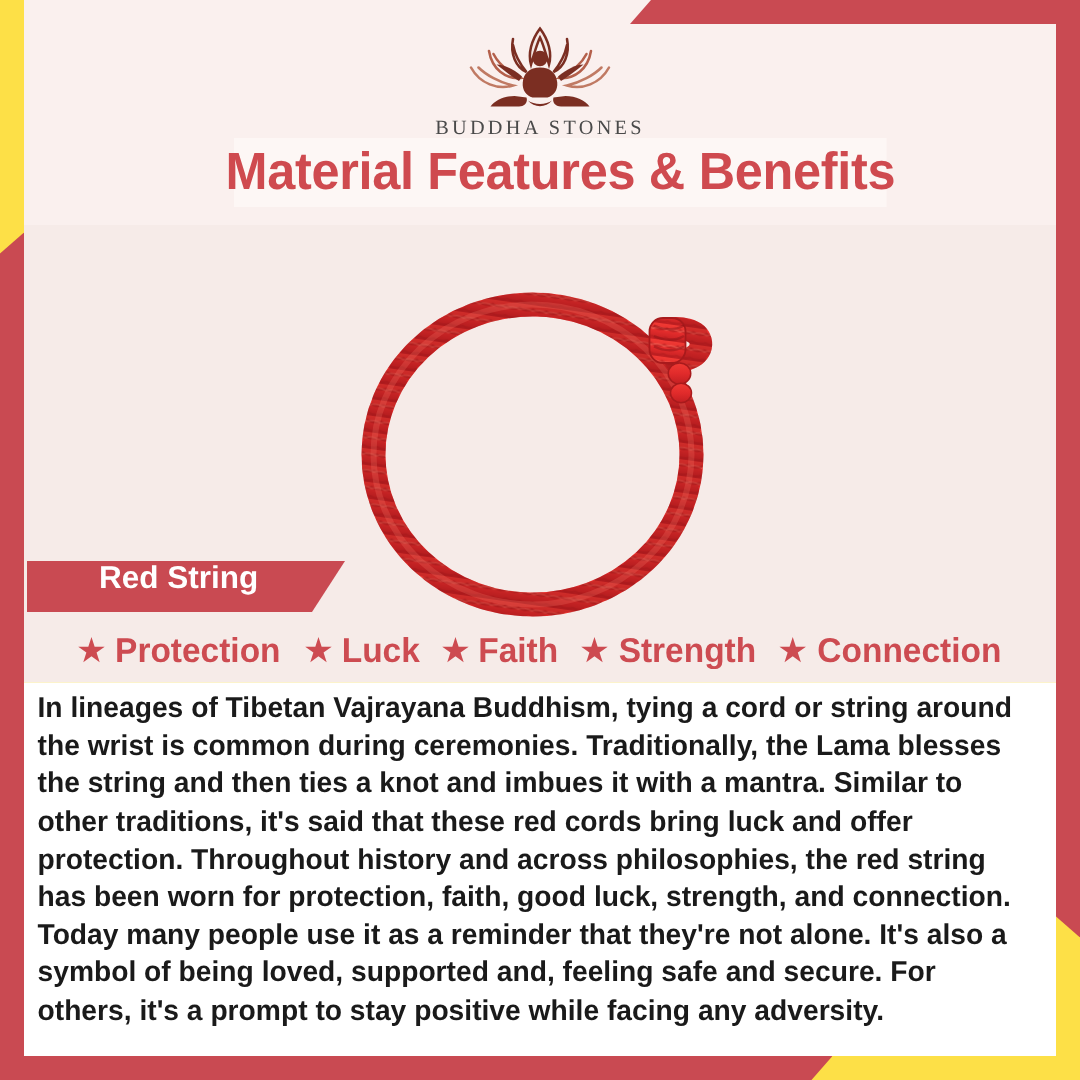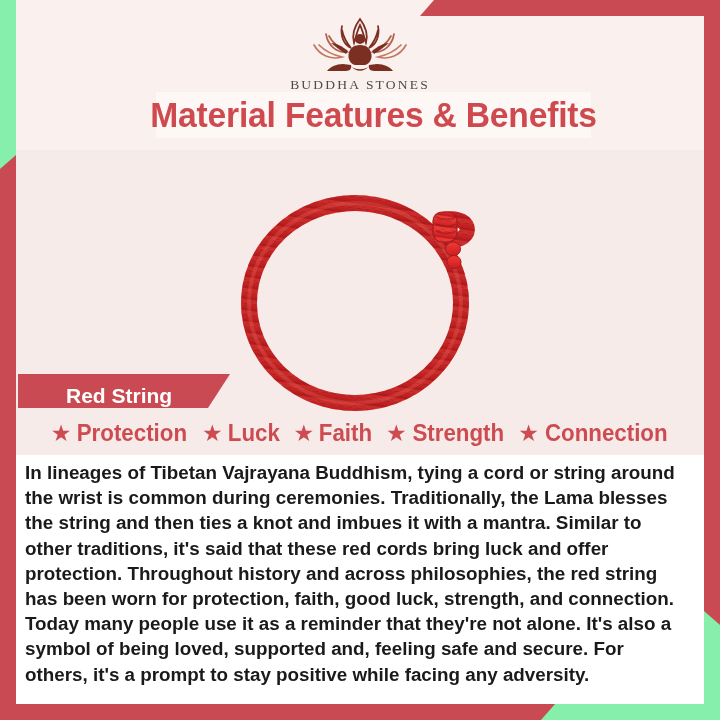--- a/index.html
+++ b/index.html
@@ -5,21 +5,21 @@
   html, body {
     margin: 0;
     padding: 0;
     background: #ffffff;
   }
   #poster {
     position: relative;
     width: 720px;
     height: 720px;
     overflow: hidden;
-    background: #86efac;
+    background: #fde047;
     font-family: "Liberation Sans", sans-serif;
   }
 
   
   .frame-top-right {
     position: absolute;
     top: 0; right: 0;
     width: 300px; height: 16px;
     background: #c94a52;
     clip-path: polygon(14px 0, 100% 0, 100% 100%, 0 100%);
@@ -115,21 +115,21 @@
   .hero svg { display: block; }
 
   
   .ribbon {
     position: absolute;
     left: 18px; top: 374px;
     width: 212px; height: 34px;
     background: #c94a52;
     clip-path: polygon(0 0, 100% 0, calc(100% - 22px) 100%, 0 100%);
     display: flex;
-    align-items: flex-end;
+    align-items: flex-start;
   }
   .ribbon-label {
     margin-left: 48px;
     font-family: "Liberation Sans Narrow", "Liberation Sans", sans-serif;
     font-weight: bold;
     font-size: 21px;
     color: #ffffff;
     white-space: nowrap;
   }
 

